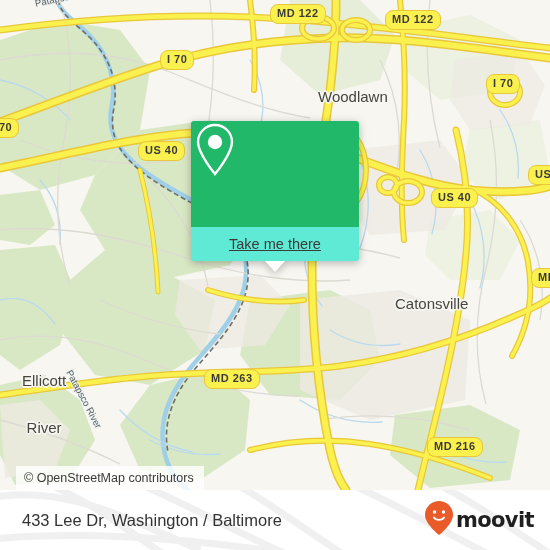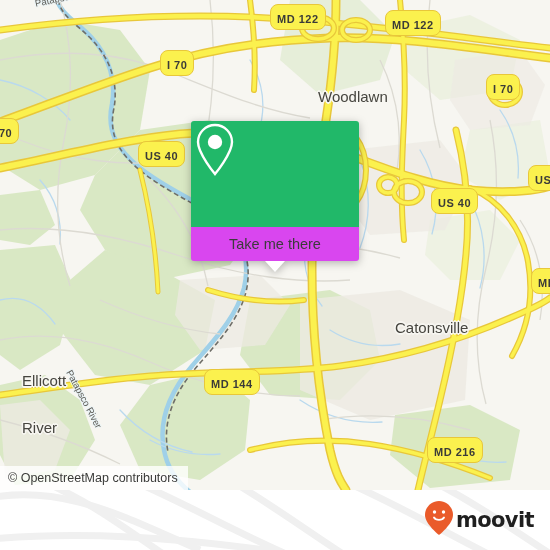--- a/index.html
+++ b/index.html
@@ -22,52 +22,52 @@
   .shield {
     position:absolute;
     background:#fbf14e;
     border:1.5px solid #e8c73a;
     border-radius:8px;
     color:#3b3b38;
     font-size:11px;
     font-weight:bold;
     letter-spacing:0.5px;
     line-height:1;
-    padding:9px 6px 4px 6px;
+    padding:3px 6px 4px 6px;
     white-space:nowrap;
     font-family:"Liberation Sans", sans-serif;
   }
 
   
   .place {
     position:absolute;
     color:#46453f;
     font-size:15px;
     line-height:1.05;
     white-space:pre;
     text-shadow:
        1.6px 0 0 #f7f6f1, -1.6px 0 0 #f7f6f1,
        0 1.6px 0 #f7f6f1, 0 -1.6px 0 #f7f6f1,
        1.2px 1.2px 0 #f7f6f1, -1.2px 1.2px 0 #f7f6f1,
        1.2px -1.2px 0 #f7f6f1, -1.2px -1.2px 0 #f7f6f1;
   }
-  .place.two { }
+  .place.two { text-align:center; }
 
   .river-label {
     position:absolute;
     color:#5e5d57;
     font-size:9.5px;
     white-space:nowrap;
     text-shadow:1.2px 0 0 #eaf4f7,-1.2px 0 0 #eaf4f7,0 1.2px 0 #eaf4f7,0 -1.2px 0 #eaf4f7;
   }
 
   
   .attrib {
     position:absolute;
-    left:0; top:466px;
+    left:16px; top:466px;
     height:24px;
     padding:0 10px 0 8px;
     display:flex; align-items:center;
     background:rgba(255,255,255,0.80);
     color:#3a3a38;
     font-size:12.5px;
     white-space:nowrap;
   }
 
   
@@ -78,26 +78,27 @@
     filter:drop-shadow(0 2px 4px rgba(0,0,0,0.28));
   }
   .popup-head {
     height:106px;
     background:#21b869;
     border-radius:3px 3px 0 0;
     display:flex; align-items:center; justify-content:center;
   }
   .popup-body {
     height:34px;
-    background:#d946ef;
+    background:#5eead4;
     border-radius:0 0 3px 3px;
     display:flex; align-items:center; justify-content:center;
     color:#3b3b3b;
     font-size:14.5px;
     position:relative;
+    text-decoration:underline;
   }
   .popup-tail {
     position:absolute;
     left:50%; margin-left:-10px; top:140px;
     width:0; height:0;
     border-left:10px solid transparent;
     border-right:10px solid transparent;
     border-top:11px solid #ffffff;
   }
 
@@ -245,36 +246,36 @@
         <ellipse cx="505" cy="92" rx="15" ry="13"></ellipse>
         <ellipse cx="408" cy="192" rx="14" ry="11"></ellipse>
         <ellipse cx="388" cy="185" rx="9" ry="8"></ellipse>
       </g>
     </svg>
 
     <div class="river-label" style="left:74px; top:368px; transform:rotate(62deg); transform-origin:0 0;">Patapsco River</div>
     <div class="river-label" style="left:34px; top:-2px; transform:rotate(-12deg); transform-origin:0 0;">Patapsco River</div>
 
     <div class="place" style="left:318px; top:89px;">Woodlawn</div>
-    <div class="place" style="left:395px; top:320px;text-align:right;">Catonsville</div>
+    <div class="place" style="left:395px; top:296px;text-align:right;">Catonsville</div>
     <div class="place two" style="left:22px; top:341px;">
       <div>Ellicott</div>
       <div>River</div>
     </div>
 
     <div class="shield" style="left:270px; top:4px;">MD 122</div>
     <div class="shield" style="left:385px; top:10px;">MD 122</div>
     <div class="shield" style="left:160px; top:50px;">I 70</div>
     <div class="shield" style="left:486px; top:74px;">I 70</div>
     <div class="shield" style="left:-8px;  top:118px;">70</div>
     <div class="shield" style="left:138px; top:141px;">US 40</div>
     <div class="shield" style="left:431px; top:188px;">US 40</div>
     <div class="shield" style="left:528px; top:165px;">US</div>
     <div class="shield" style="left:531px; top:268px;">MD</div>
-    <div class="shield" style="left:204px; top:369px;">MD 144</div>
+    <div class="shield" style="left:204px; top:369px;">MD 263</div>
     <div class="shield" style="left:427px; top:437px;">MD 216</div>
 
     <div class="popup">
       <div class="popup-head">
         <span>
           <svg width="48" height="58" viewBox="0 0 48 58">
             <path d="M24,4 C33.4,4 41,11.6 41,21 C41,32.5 24,53 24,53 C24,53 7,32.5 7,21 C7,11.6 14.6,4 24,4 Z" fill="none" stroke="#ffffff" stroke-width="2.4"></path>
             <circle cx="24" cy="21" r="7.2" fill="#ffffff"></circle>
           </svg>
         </span>
@@ -295,20 +296,23 @@
       <g fill="none" stroke="#f0f0f0" stroke-width="7">
         <path d="M-20,10 C60,-10 130,30 200,60"></path>
         <path d="M40,-10 C110,20 150,60 190,80"></path>
         <path d="M120,-15 C190,15 240,45 300,70"></path>
         <path d="M230,-10 C280,20 320,50 360,75"></path>
         <path d="M330,-15 C390,10 440,40 500,70"></path>
         <path d="M430,-10 C480,15 520,45 560,70"></path>
         <path d="M-20,50 C80,40 180,48 280,62"></path>
       </g>
     </svg>
+    <div class="footer-text">
+      <span>433 Lee Dr, Washington / Baltimore</span>
+    </div>
     <div class="brand">
       <span>
         <svg width="30" height="36" viewBox="0 0 30 36">
           <path d="M15,1 C22.7,1 29,7.3 29,15 C29,24 15,35 15,35 C15,35 1,24 1,15 C1,7.3 7.3,1 15,1 Z" fill="#ea5b2a"></path>
           <circle cx="10.5" cy="12" r="1.7" fill="#ffffff"></circle>
           <circle cx="19.5" cy="12" r="1.7" fill="#ffffff"></circle>
           <path d="M10,17.5 C11.8,20.6 18.2,20.6 20,17.5" fill="none" stroke="#ffffff" stroke-width="1.9" stroke-linecap="round"></path>
         </svg>
       </span>
       <span class="brand-word">moovit</span>

